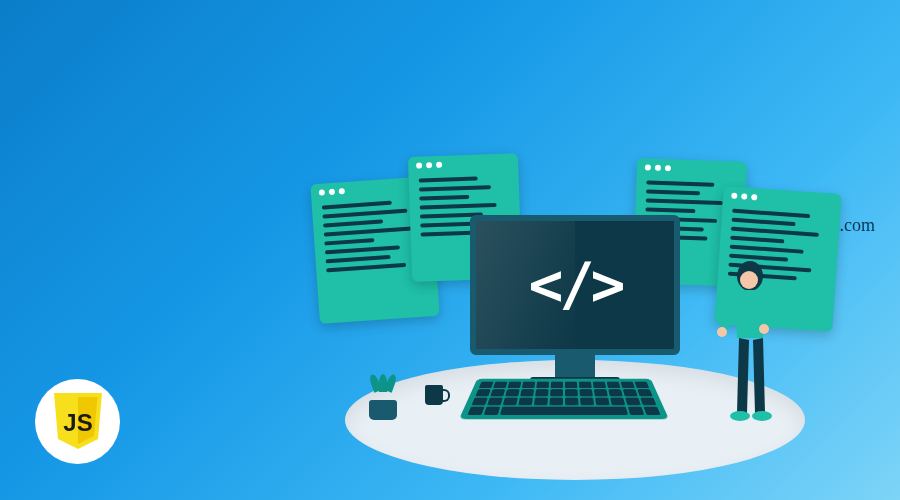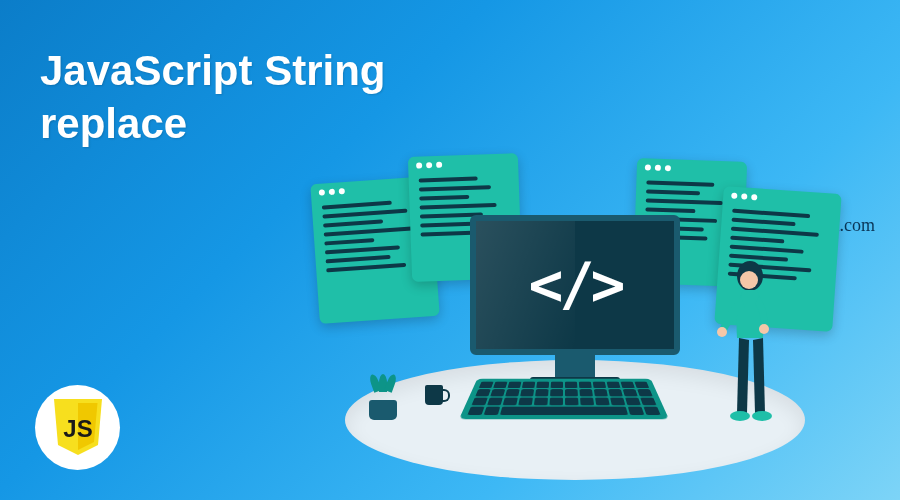--- a/index.html
+++ b/index.html
@@ -28,21 +28,21 @@
       top: 215px;
       right: 25px;
       color: #0a3556;
       font-size: 18px;
       font-weight: normal;
       font-family: Georgia, serif;
     }
     
     .js-logo {
       position: absolute;
-      bottom: 30px;
+      bottom: 36px;
       left: 35px;
       width: 85px;
       height: 85px;
       background: #ffffff;
       border-radius: 50%;
       display: flex;
       align-items: center;
       justify-content: center;
     }
     
@@ -254,24 +254,20 @@
       border: 2px solid #0d3847;
       border-left: none;
       border-radius: 0 6px 6px 0;
     }
   </style>
 </head>
 <body>
 
 <div class="banner">
 
-  <div class="title">
-    <span>JavaScript String</span><br>
-    <span>replace</span>
-  </div>
 
   <div class="website-url">www.educba.com</div>
 
   <div class="js-logo">
     <div class="js-shield">
       <svg viewBox="0 0 56 62">
         <path d="M4 2 L52 2 L48 48 L28 58 L8 48 Z" fill="#f7df1e"></path>
         <path d="M28 6 L28 53 L44 45 L47.5 6 Z" fill="#f0c800"></path>
         <text x="28" y="40" text-anchor="middle" font-family="Arial" font-weight="bold" font-size="24" fill="#1a1a1a">JS</text>
       </svg>

